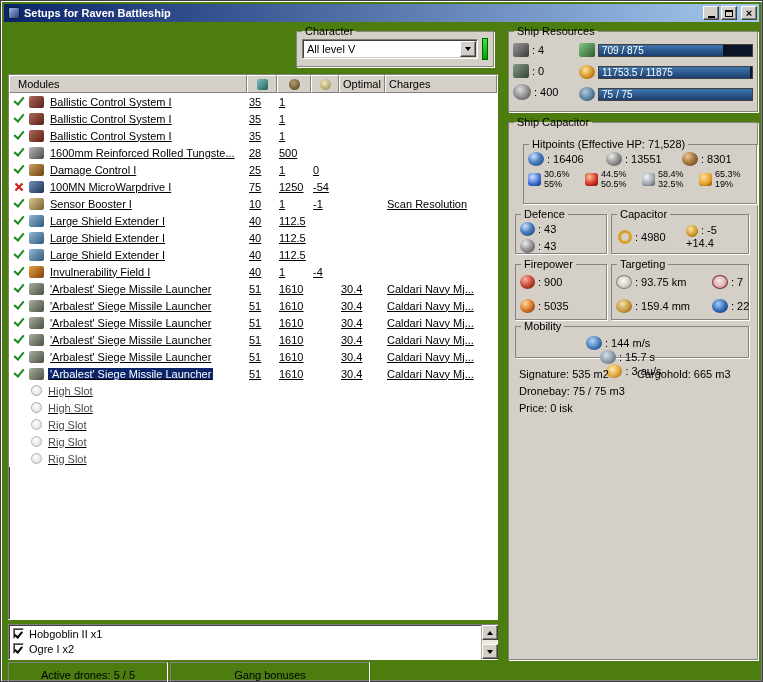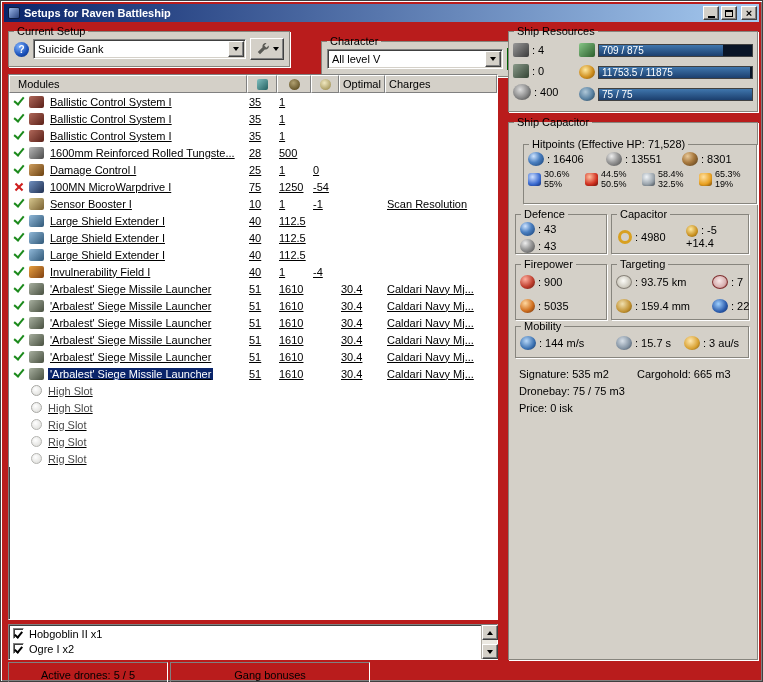--- a/index.html
+++ b/index.html
@@ -1,17 +1,17 @@
 <!DOCTYPE html>
 <html><head>
 <meta charset="utf-8">
 <style>
   html,body{margin:0;padding:0;background:#9a9890;font-family:"Liberation Sans",sans-serif;}
   *{box-sizing:border-box;}
-  .window{position:relative;width:763px;height:682px;background:#b91c1c;border:1px solid #404040;
+  .window{position:relative;width:763px;height:682px;background:#4d7c0f;border:1px solid #404040;
     box-shadow:inset 1px 1px 0 #ffffff, inset -1px -1px 0 #808080;}
   
   .titlebar{position:absolute;left:3px;top:3px;right:3px;height:18px;
     background:linear-gradient(90deg,#0a246a,#a6caf0);display:flex;align-items:center;padding:0 2px 0 4px;}
   .app-icon{width:12px;height:12px;border-radius:2px;flex:none;margin-right:4px;
     background:linear-gradient(135deg,#9ab6e8,#27417c);border:1px solid #0a1a40;}
   .title-text{color:#fff;font-size:11px;font-weight:bold;flex:1;white-space:nowrap;overflow:hidden;}
   .winbtn{width:16px;height:14px;margin-left:2px;padding:0;background:#d4d0c8;border:1px solid;
     border-color:#fff #404040 #404040 #fff;box-shadow:inset -1px -1px 0 #808080;display:inline-flex;
     align-items:center;justify-content:center;cursor:default;}
@@ -19,21 +19,21 @@
   .g-min{width:7px;height:2px;background:#000;margin-top:7px;}
   .g-max{width:8px;height:7px;border:1px solid #000;border-top-width:2px;}
   .g-x{font-size:11px;font-weight:bold;line-height:10px;color:#000;}
   
   .client{position:absolute;left:3px;top:23px;right:3px;bottom:3px;}
   fieldset{position:absolute;margin:0;padding:0;min-width:0;min-inline-size:0;background:#d4d0c8;
     border:1px solid #87857e;box-shadow:1px 1px 0 #ffffff;}
   legend{font-size:11px;padding:0 3px;margin-left:5px;color:#000;}
   
   .gb-current{left:4px;top:1px;width:282px;height:42px;}
-  .gb-character{left:292px;top:11px;width:198px;height:42px;margin-left:25px;}
+  .gb-character{left:292px;top:1px;width:198px;height:42px;}
   .gb-row{display:flex;align-items:center;gap:4px;padding:1px 5px 0 5px;}
   .help-btn{width:15px;height:15px;border-radius:50%;flex:none;color:#fff;font-size:10px;font-weight:bold;
     text-align:center;line-height:15px;background:radial-gradient(circle at 35% 30%,#7fb2ff,#1a50b8 60%,#0a2a70);}
   .combo{flex:1;height:20px;background:#fff;border:1px solid;border-color:#808080 #fff #fff #808080;
     box-shadow:inset 1px 1px 0 #404040, inset -1px -1px 0 #d4d0c8;display:flex;align-items:center;}
   .combo-text{flex:1;font-size:11px;padding:0 4px;white-space:nowrap;overflow:hidden;}
   .combo-btn{width:16px;height:16px;margin-right:1px;background:#d4d0c8;border:1px solid;
     border-color:#fff #404040 #404040 #fff;box-shadow:inset -1px -1px 0 #808080;display:flex;
     align-items:center;justify-content:center;flex:none;}
   .tri-down{width:0;height:0;border-left:3px solid transparent;border-right:3px solid transparent;border-top:4px solid #000;}
@@ -160,21 +160,21 @@
   .ic-speed{background:radial-gradient(circle at 40% 35%,#b8d8f8,#3a70b0 60%,#122a50);}
   .ic-align{background:radial-gradient(circle at 40% 35%,#d8e0e8,#8090a0 60%,#303a48);}
   .ic-warp{background:radial-gradient(circle at 40% 35%,#ffe8b0,#d8a030 60%,#684808);}
   .cap-wrap{display:flex;align-items:center;padding:4px 2px 0 2px;}
   .cap-left{display:flex;align-items:center;gap:3px;font-size:11px;padding-left:4px;width:72px;flex:none;}
   .cap-right{font-size:11px;line-height:13px;}
   .cap-right .l1{display:flex;align-items:center;gap:3px;}
   .tg-row{display:flex;align-items:center;font-size:11px;height:24px;}
   .tg-pair{display:flex;align-items:center;gap:3px;padding-left:4px;flex:none;}
   .tg-p1{width:96px;}
-  .mob-row{display:flex;align-items:center;font-size:11px;padding:4px 0 0 4px;}
+  .mob-row{display:flex;align-items:center;font-size:11px;padding:4px 0 0 4px;flex-direction:column;}
   .mob-pair{display:flex;align-items:center;gap:3px;flex:none;}
   .mob-1{width:96px;}.mob-2{width:68px;}
   .ptext{position:absolute;font-size:11px;white-space:nowrap;}
   .pt-sig{left:10px;top:240px;}
   .pt-cargo{left:128px;top:240px;}
   .pt-drone{left:10px;top:257px;}
   .pt-price{left:10px;top:274px;}
   .wrench-svg{display:block;}
 </style>
 </head>
@@ -191,38 +191,20 @@
     <button class="winbtn">
         <span class="g-max"></span>
       </button>
     <button class="winbtn close">
         <span class="g-x">×</span>
       </button>
   </div>
 
   <div class="client">
 
-    <fieldset class="gb-current">
-      <legend>Current Setup</legend>
-      <div class="gb-row">
-        <span class="help-btn">?</span>
-        <div class="combo">
-          <span class="combo-text">Suicide Gank</span>
-          <span class="combo-btn">
-              <span class="tri-down"></span>
-            </span>
-        </div>
-        <button class="tool-btn">
-          <svg class="wrench-svg" width="14" height="14" viewBox="0 0 14 14">
-              <path d="M10.5 1.2 a3.2 3.2 0 0 0 -3.9 4.0 L1.8 10.0 l2.2 2.2 4.8-4.8 a3.2 3.2 0 0 0 3.9-3.9 L10.4 5.8 8.2 3.6z" fill="#5a5a55"></path>
-            </svg>
-          <span class="tri-down"></span>
-        </button>
-      </div>
-    </fieldset>
 
     <fieldset class="gb-character">
       <legend>Character</legend>
       <div class="gb-row">
         <div class="combo">
           <span class="combo-text">All level V</span>
           <span class="combo-btn">
               <span class="tri-down"></span>
             </span>
         </div>

